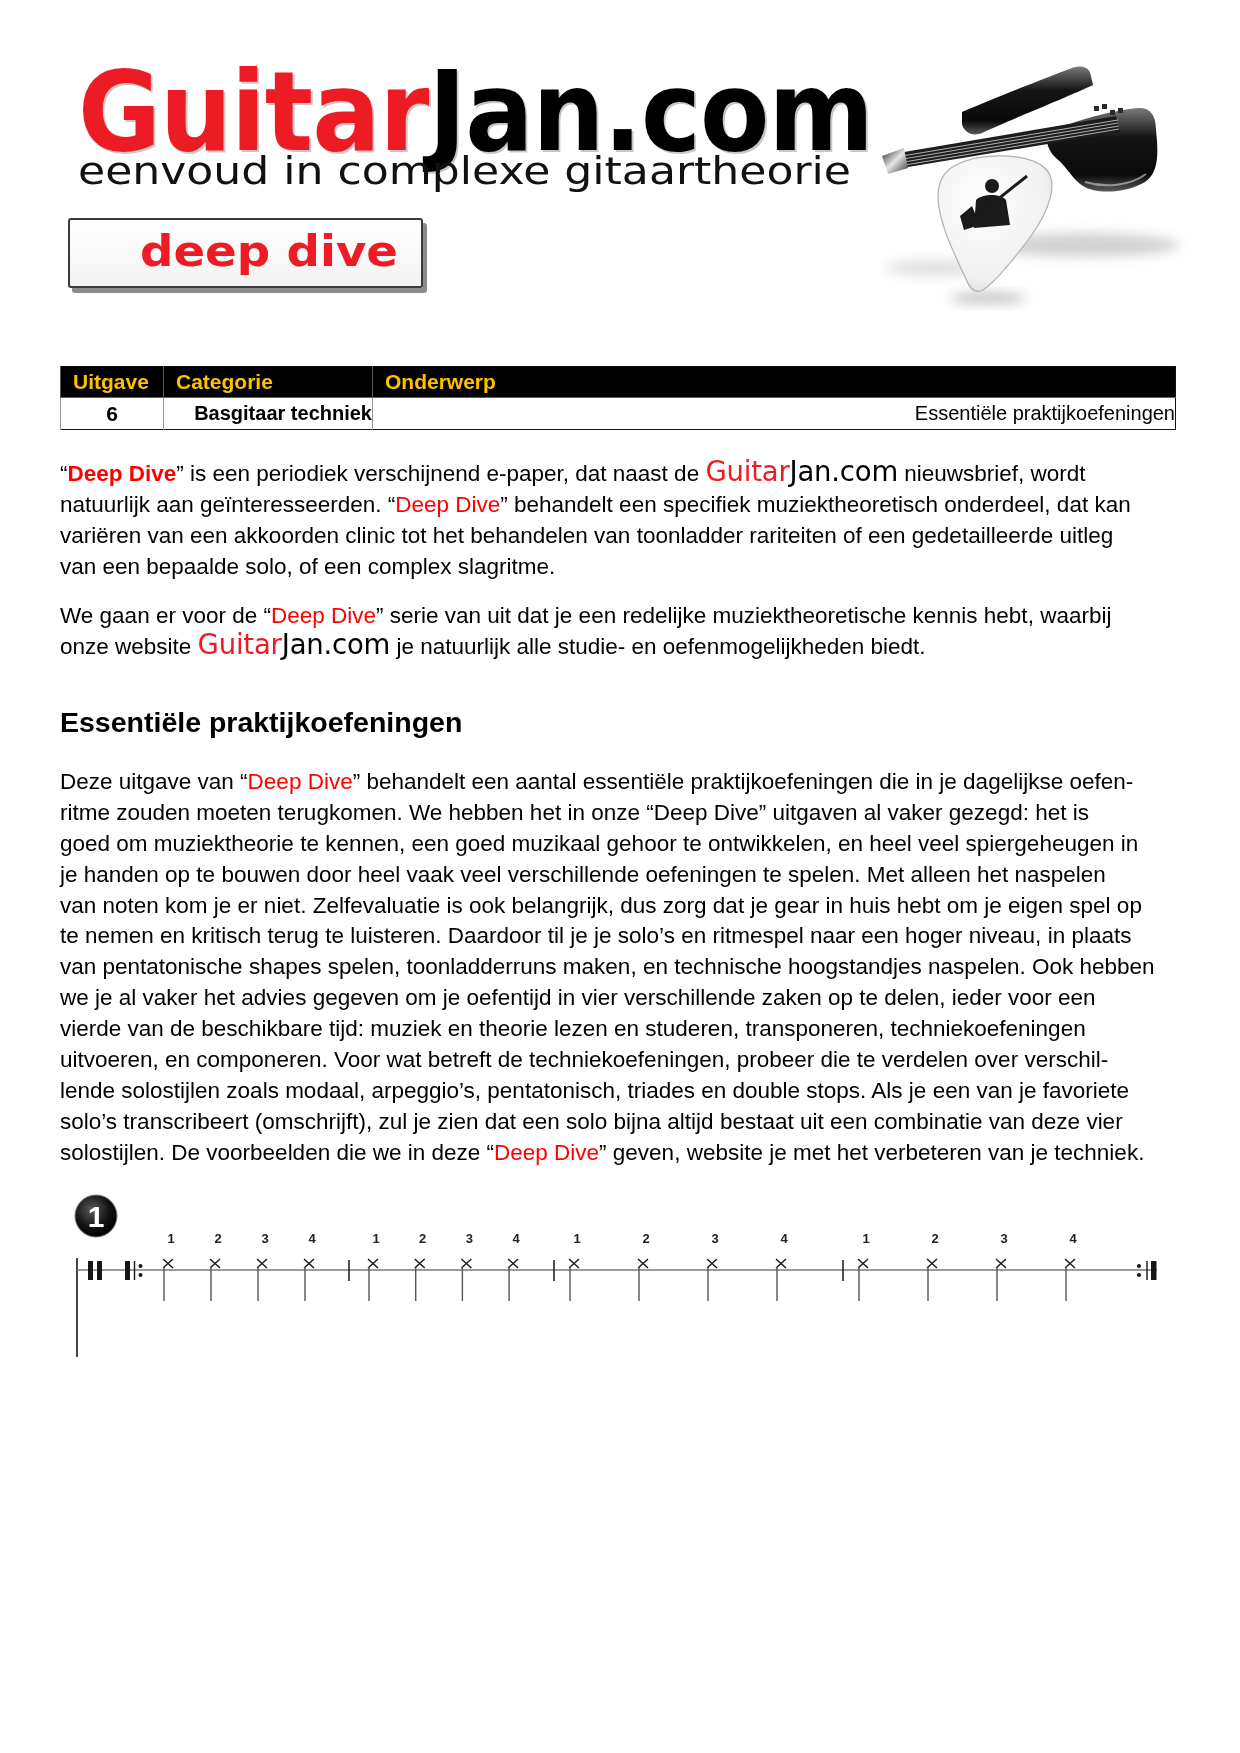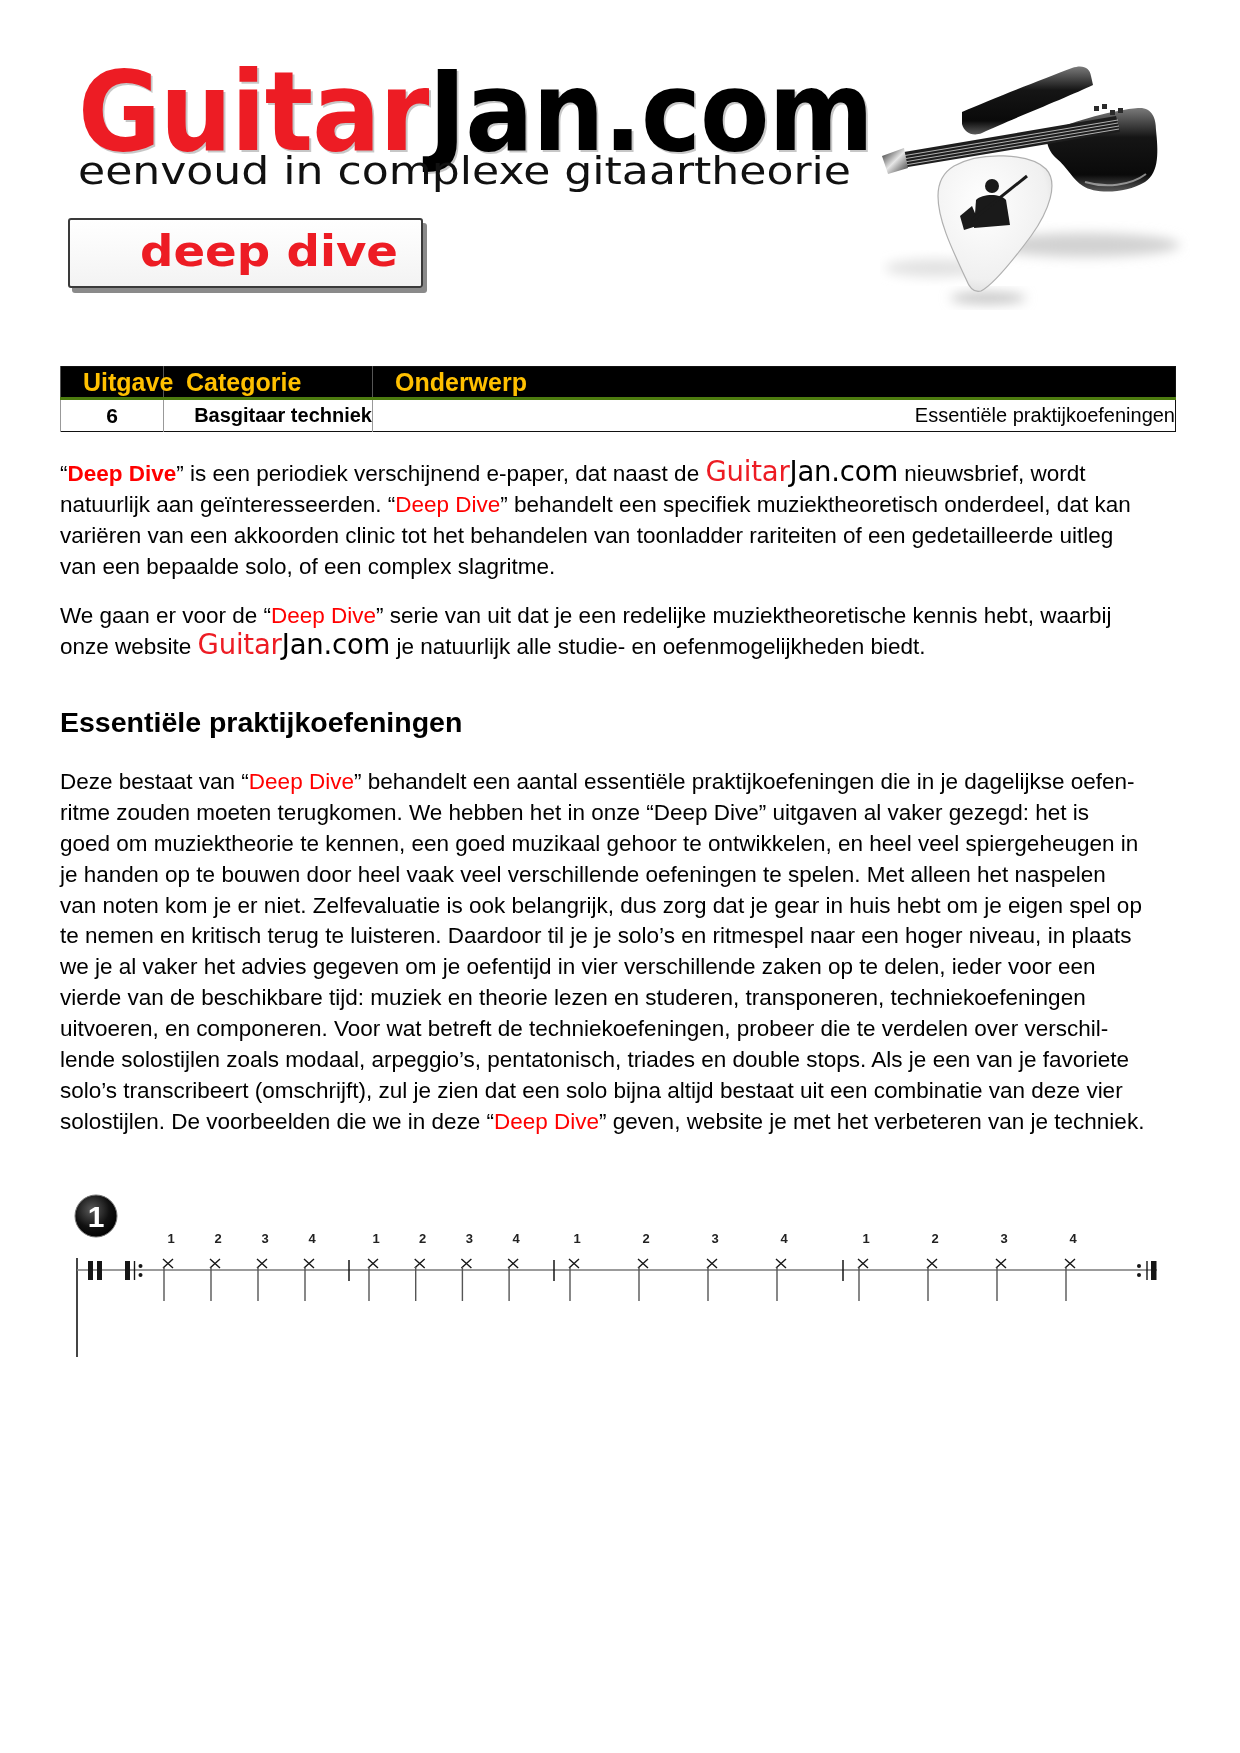--- a/index.html
+++ b/index.html
@@ -39,23 +39,23 @@
 
     
     .info-table {
       position: absolute; left: 60px; top: 366px; width: 1115px;
       border-collapse: collapse; table-layout: fixed;
       font-family: "Liberation Sans", sans-serif;
       border: 1.5px solid #111;
     }
     .info-table th {
       background: var(--th-bg); color: var(--th-text);
-      font-weight: bold; font-size: 25px; height: 30px; line-height: 30px;
-      padding: 0 0 0 22px; text-align: left;
-      border-left: 1px solid #555; border-bottom: 3px solid #4d7c0f;
+      font-weight: bold; font-size: 21px; height: 30px; line-height: 30px;
+      padding: 0 0 0 12px; text-align: left;
+      border-left: 1px solid #555; border-bottom: 1px solid #4d7c0f;
     }
     .info-table td {
       height: 31px; line-height: 31px; font-size: 20px;
       padding: 0 0 0 11px; border-left: 1px solid #999; color: #000; text-align: right;
     }
     .info-table td.c-num { text-align: center; font-weight: bold; font-size: 21px; padding: 0; }
     .info-table td.c-cat { font-weight: bold; }
 
     
     .para { position: absolute; left: 60px; width: 1115px; font-size: 22.5px; }
@@ -179,26 +179,27 @@
       <div class="text-line"><span>natuurlijk aan geïnteresseerden. “</span><span class="red">Deep Dive</span><span>” behandelt een specifiek muziektheoretisch onderdeel, dat kan</span></div>
       <div class="text-line"><span>variëren van een akkoorden clinic tot het behandelen van toonladder rariteiten of een gedetailleerde uitleg</span></div>
       <div class="text-line"><span>van een bepaalde solo, of een complex slag­ritme.</span></div>
     </div>
   <div class="para" id="intro-p2" style="top:601px">
       <div class="text-line"><span>We gaan er voor de “</span><span class="red">Deep Dive</span><span>” serie van uit dat je een redelijke muziektheoretische kennis hebt, waarbij</span></div>
       <div class="text-line"><span>onze website </span><span class="logo-inline"><span class="logo-red">Guitar</span><span class="logo-black">Jan.com</span></span><span> je natuurlijk alle studie- en oefenmogelijkheden biedt.</span></div>
     </div>
   <h2 class="section-title">Essentiële praktijkoefeningen</h2>
   <div class="para" id="section-p" style="top:767px">
-      <div class="text-line"><span>Deze bestaat van “</span><span class="red">Deep Dive</span><span>” behandelt een aantal essentiële praktijkoefeningen die in je dagelijkse oefen-</span></div>
+      <div class="text-line"><span>Deze uitgave van “</span><span class="red">Deep Dive</span><span>” behandelt een aantal essentiële praktijkoefeningen die in je dagelijkse oefen-</span></div>
       <div class="text-line"><span>ritme zouden moeten terugkomen. We hebben het in onze “Deep Dive” uitgaven al vaker gezegd: het is</span></div>
       <div class="text-line"><span>goed om muziektheorie te kennen, een goed muzikaal gehoor te ontwikkelen, en heel veel spiergeheugen in</span></div>
       <div class="text-line"><span>je handen op te bouwen door heel vaak veel verschillende oefeningen te spelen. Met alleen het naspelen</span></div>
       <div class="text-line"><span>van noten kom je er niet. Zelfevaluatie is ook belangrijk, dus zorg dat je gear in huis hebt om je eigen spel op</span></div>
       <div class="text-line"><span>te nemen en kritisch terug te luisteren. Daardoor til je je solo’s en ritmespel naar een hoger niveau, in plaats</span></div>
+      <div class="text-line"><span>van pentatonische shapes spelen, toonladderruns maken, en technische hoogstandjes naspelen. Ook hebben</span></div>
       <div class="text-line"><span>we je al vaker het advies gegeven om je oefentijd in vier verschillende zaken op te delen, ieder voor een</span></div>
       <div class="text-line"><span>vierde van de beschikbare tijd: muziek en theorie lezen en studeren, transponeren, techniekoefeningen</span></div>
       <div class="text-line"><span>uitvoeren, en componeren. Voor wat betreft de techniekoefeningen, probeer die te verdelen over verschil-</span></div>
       <div class="text-line"><span>lende solostijlen zoals modaal, arpeggio’s, pentatonisch, triades en double stops. Als je een van je favoriete</span></div>
       <div class="text-line"><span>solo’s transcribeert (omschrijft), zul je zien dat een solo bijna altijd bestaat uit een combinatie van deze vier</span></div>
       <div class="text-line"><span>solostijlen. De voorbeelden die we in deze “</span><span class="red">Deep Dive</span><span>” geven, website je met het verbeteren van je techniek.</span></div>
     </div>
 
   <svg id="score" width="1240" height="370" viewBox="0 1185 1240 370">
     <defs>

